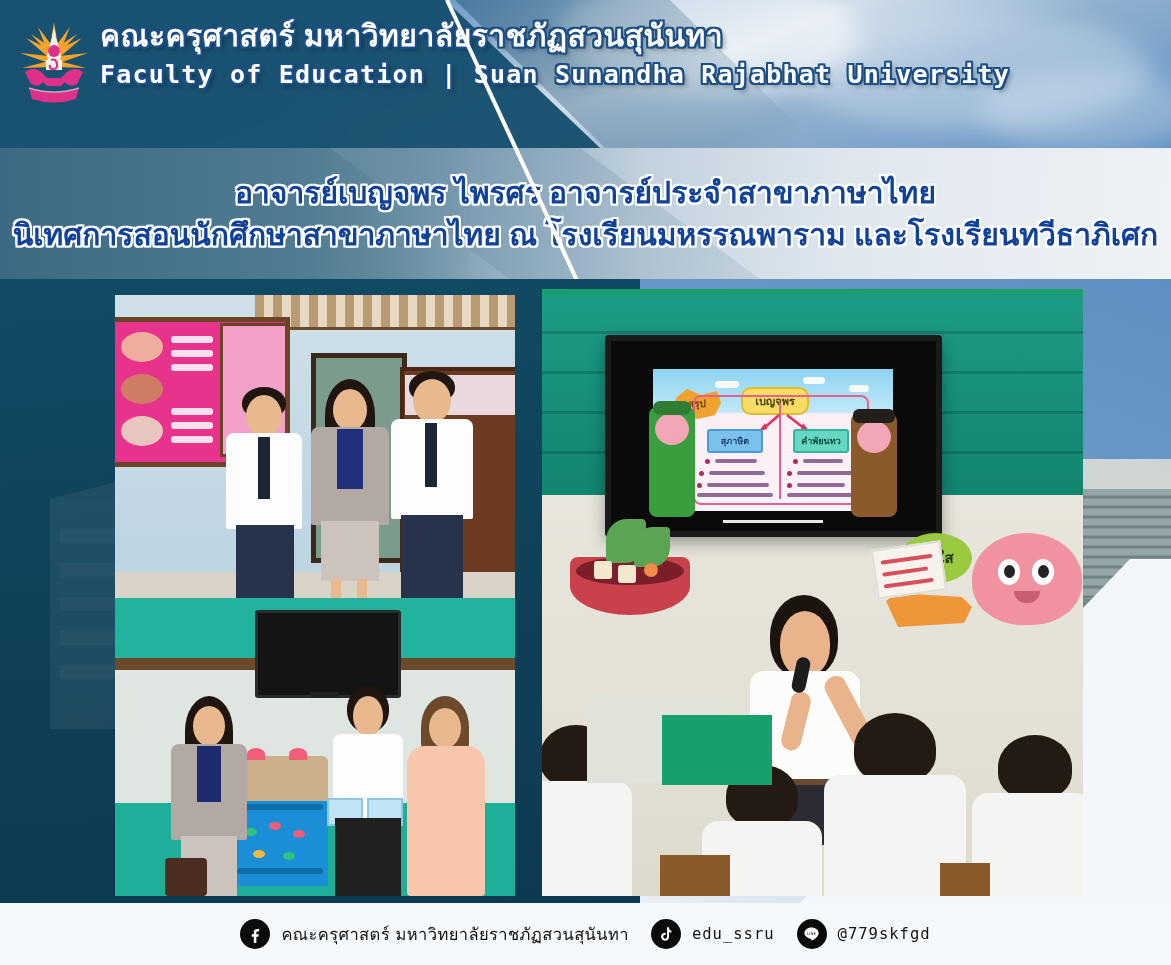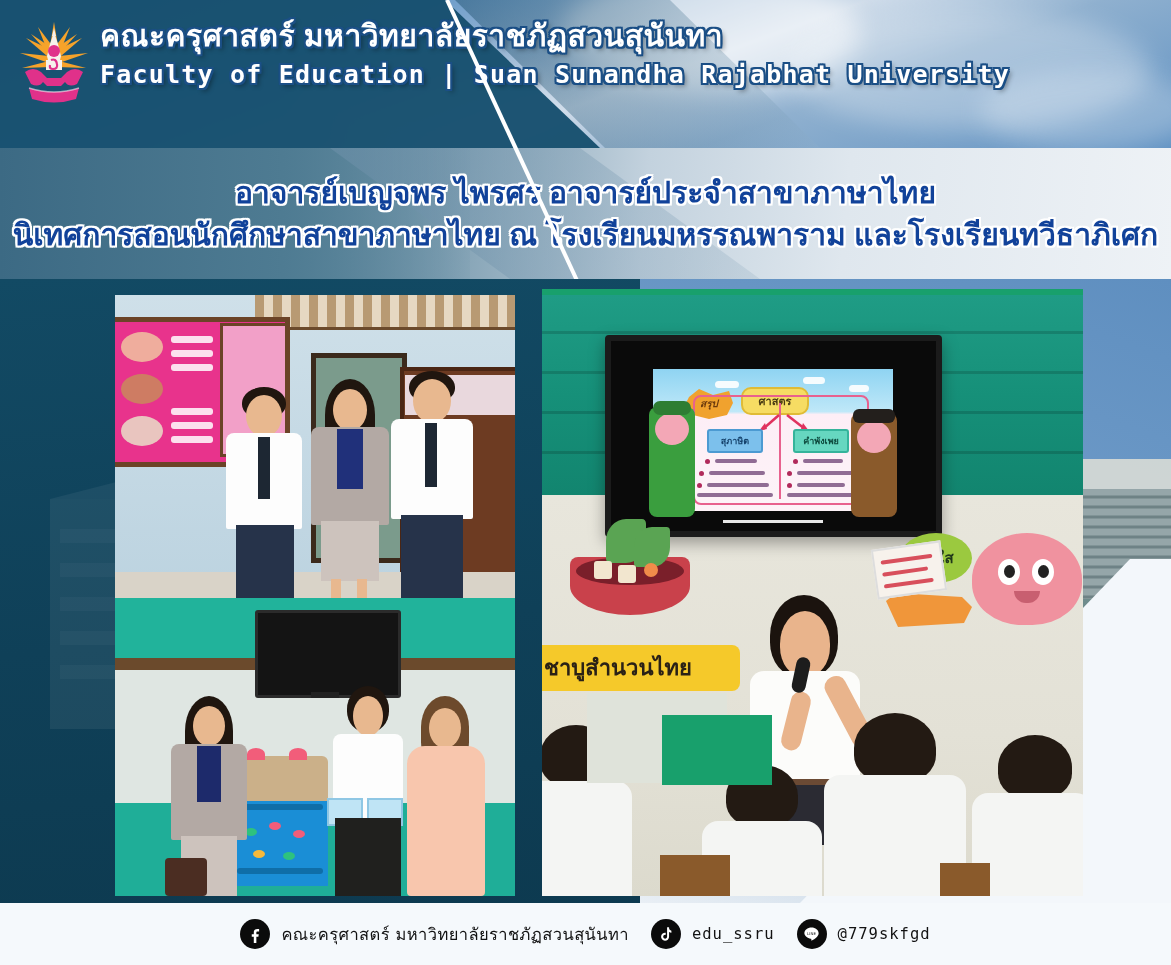--- a/index.html
+++ b/index.html
@@ -424,43 +424,43 @@
       </div>
       <div class="r-wall-white"></div>
 
       <div class="r-tv">
         <div class="r-slide">
           <div class="cloud" style="left:62px;top:12px;width:24px;"></div>
           <div class="cloud" style="left:150px;top:8px;width:22px;"></div>
           <div class="cloud" style="left:196px;top:16px;width:20px;"></div>
 
           <div class="r-pill" style="left:88px;top:18px;width:64px;height:24px;">
-            <div style="text-align:center;line-height:24px;font-size:11px;color:#4a3b12;font-weight:bold;">ศาสตร</div>
+            <div style="text-align:center;line-height:24px;font-size:11px;color:#4a3b12;font-weight:bold;">เบญจพร</div>
           </div>
 
-          <div style="position:absolute;left:32px;top:20px;width:48px;height:30px;background:#f0a22e;
-                      clip-path:polygon(4px 8px,14px 0,28px 6px,44px 2px,48px 14px,42px 26px,24px 30px,8px 26px,0 16px);font-style:italic;">
+          <div style="position:absolute;left:20px;top:20px;width:48px;height:30px;background:#f0a22e;
+                      clip-path:polygon(4px 8px,14px 0,28px 6px,44px 2px,48px 14px,42px 26px,24px 30px,8px 26px,0 16px);">
             <div style="text-align:center;line-height:30px;font-size:10px;color:#6b3a0d;font-weight:bold;">สรุป</div>
           </div>
 
           <div class="r-frame" style="left:40px;top:26px;width:172px;height:106px;"></div>
           <div class="r-divider" style="left:126px;top:34px;height:96px;"></div>
 
           <svg style="position:absolute;left:60px;top:44px;" width="120" height="20">
             <path d="M66 2 L50 16" stroke="#e0325e" stroke-width="2.5" fill="none"></path>
             <path d="M46 18 l8 -2 l-2 -6 z" fill="#e0325e"></path>
             <path d="M74 2 L92 16" stroke="#e0325e" stroke-width="2.5" fill="none"></path>
             <path d="M96 18 l-8 -2 l2 -6 z" fill="#e0325e"></path>
           </svg>
 
           <div class="r-box-blue" style="left:54px;top:60px;width:52px;height:20px;">
             <div style="text-align:center;line-height:20px;font-size:9px;color:#14406a;font-weight:bold;">สุภาษิต</div>
           </div>
           <div class="r-box-green" style="left:140px;top:60px;width:52px;height:20px;">
-            <div style="text-align:center;line-height:20px;font-size:9px;color:#0d4a3d;font-weight:bold;">คำพังเพย</div>
+            <div style="text-align:center;line-height:20px;font-size:9px;color:#0d4a3d;font-weight:bold;">คำพัยนทว</div>
           </div>
 
           <div class="r-dot" style="left:52px;top:90px;"></div>
             <div class="r-bullet" style="left:62px;top:90px;width:42px;"></div>
           <div class="r-dot" style="left:46px;top:102px;"></div>
             <div class="r-bullet" style="left:56px;top:102px;width:56px;"></div>
           <div class="r-dot" style="left:44px;top:114px;"></div>
             <div class="r-bullet" style="left:54px;top:114px;width:62px;"></div>
           <div class="r-bullet" style="left:44px;top:124px;width:76px;"></div>
 
@@ -487,23 +487,20 @@
       <div class="r-hotpot">
         <div class="pot"></div>
         <div class="soup"></div>
         <div class="r-leaf" style="left:46px;top:2px;width:40px;height:44px;"></div>
         <div class="r-leaf" style="left:74px;top:10px;width:36px;height:40px;"></div>
         <div style="position:absolute;left:34px;top:44px;width:18px;height:18px;background:#f2e6cf;border-radius:3px;"></div>
         <div style="position:absolute;left:58px;top:48px;width:18px;height:18px;background:#f2e6cf;border-radius:3px;"></div>
         <div style="position:absolute;left:84px;top:46px;width:14px;height:14px;background:#f08c4a;border-radius:50%;"></div>
       </div>
 
-      <div class="r-yellowsign">
-        <span>ชาบูสำนวนไทย</span>
-      </div>
 
       <div class="r-greensign">
         <span>น้ำใส</span>
       </div>
       <div class="r-orangesign"></div>
       <div class="r-card">
         <div class="cc" style="left:6px;top:10px;width:52px;"></div>
         <div class="cc" style="left:6px;top:22px;width:46px;"></div>
         <div class="cc" style="left:6px;top:34px;width:50px;"></div>
       </div>

